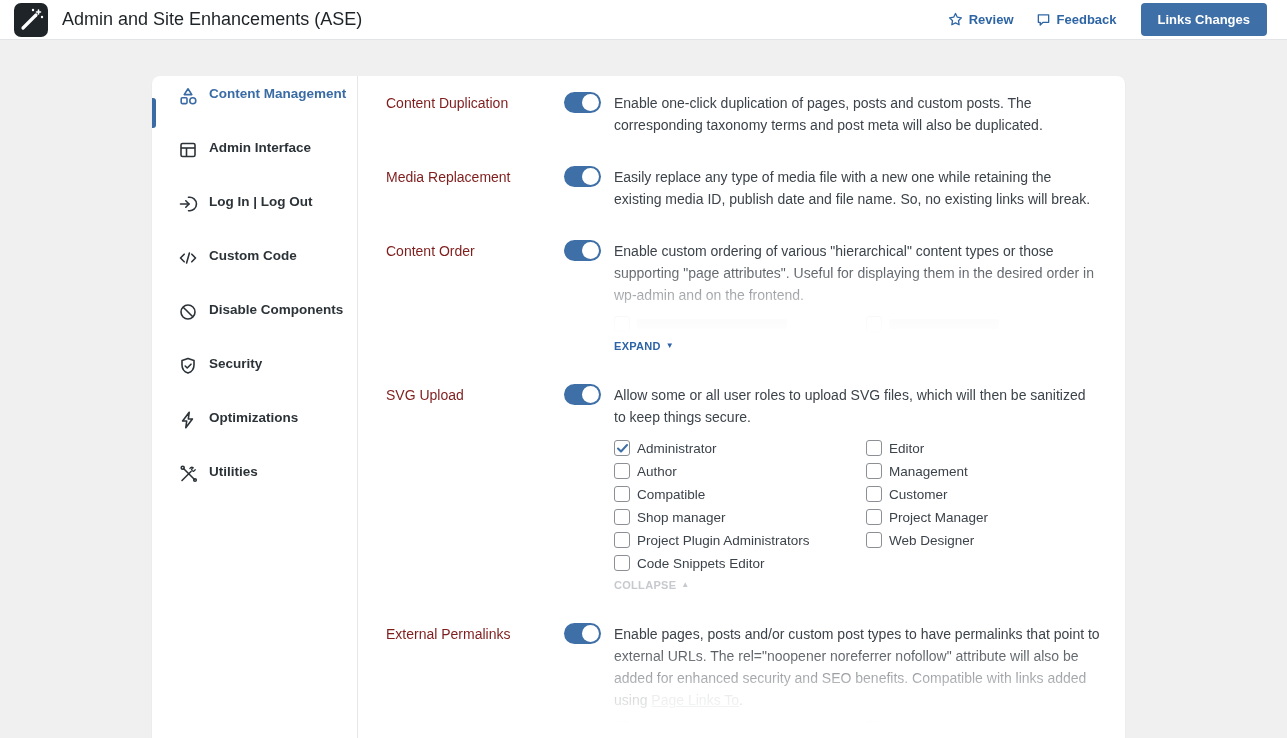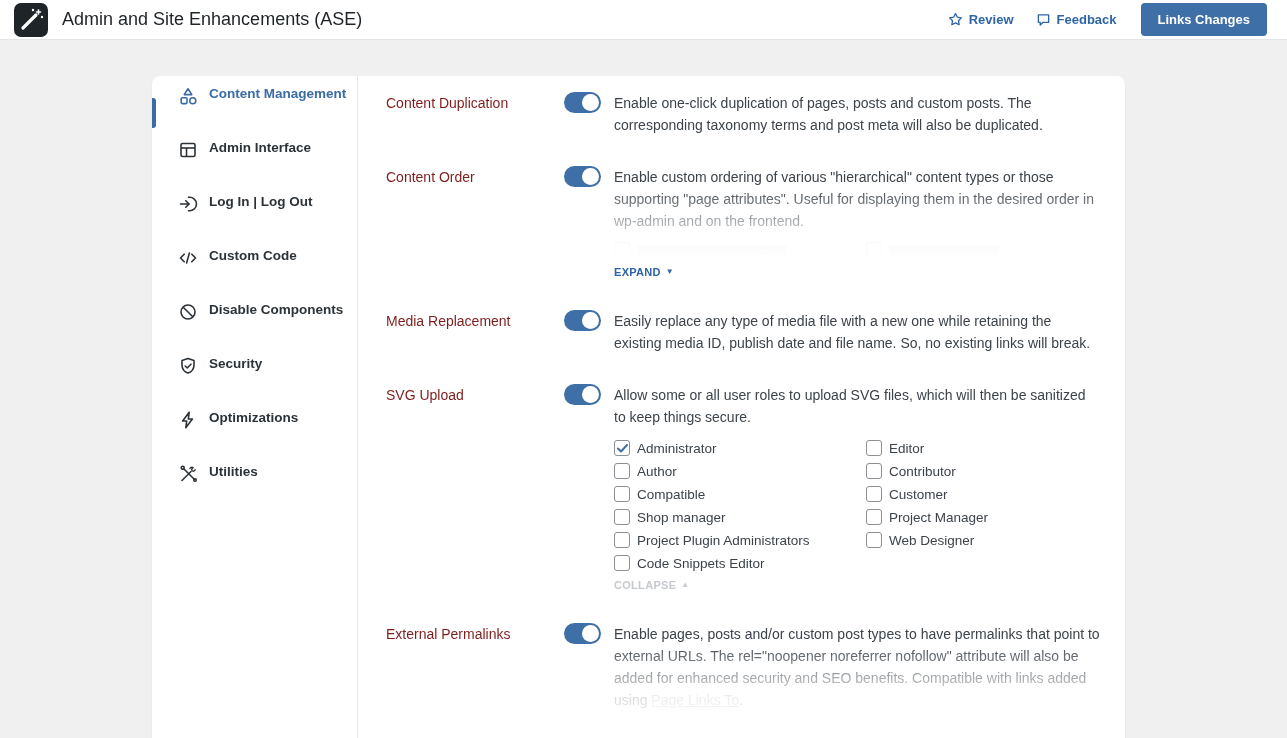--- a/index.html
+++ b/index.html
@@ -233,20 +233,34 @@
               <span class="knob"></span>
             </span>
           <div class="desc-wrap">
             <div class="desc">Enable one-click duplication of pages, posts and custom posts. The corresponding taxonomy terms and post meta will also be duplicated.</div>
           </div>
         </div>
       </div>
     </div>
 
     <div class="row">
+      <div class="row-label">Media Replacement</div>
+      <div class="row-body">
+        <div class="ctl-line">
+          <span class="toggle">
+              <span class="knob"></span>
+            </span>
+          <div class="desc-wrap">
+            <div class="desc">Easily replace any type of media file with a new one while retaining the existing media ID, publish date and file name. So, no existing links will break.</div>
+          </div>
+        </div>
+      </div>
+    </div>
+
+    <div class="row">
       <div class="row-label">Content Order</div>
       <div class="row-body">
         <div class="ctl-line">
           <span class="toggle">
               <span class="knob"></span>
             </span>
           <div class="desc-wrap">
             <div class="fade-box">
               <div class="desc">Enable custom ordering of various "hierarchical" content types or those supporting "page attributes". Useful for displaying them in the desired order in wp-admin and on the frontend.</div>
               <div class="ghost-grid">
@@ -257,34 +271,20 @@
                 <span class="ghost-item">
                     <span class="ghost-cb"></span>
                     <span class="ghost-bar" style="width:110px"></span>
                   </span>
               </div>
             </div>
             <div class="expand-link">
               <span>EXPAND</span>
                 <span class="tri">▼</span>
             </div>
-          </div>
-        </div>
-      </div>
-    </div>
-
-    <div class="row">
-      <div class="row-label">Media Replacement</div>
-      <div class="row-body">
-        <div class="ctl-line">
-          <span class="toggle">
-              <span class="knob"></span>
-            </span>
-          <div class="desc-wrap">
-            <div class="desc">Easily replace any type of media file with a new one while retaining the existing media ID, publish date and file name. So, no existing links will break.</div>
           </div>
         </div>
       </div>
     </div>
 
     <div class="row">
       <div class="row-label">SVG Upload</div>
       <div class="row-body">
         <div class="ctl-line">
           <span class="toggle">
@@ -304,21 +304,21 @@
               <label class="cb-item">
                 <span class="cb-box"></span>
                 <span>Editor</span>
               </label>
               <label class="cb-item">
                 <span class="cb-box"></span>
                 <span>Author</span>
               </label>
               <label class="cb-item">
                 <span class="cb-box"></span>
-                <span>Contributor</span>
+                <span>Management</span>
               </label>
               <label class="cb-item">
                 <span class="cb-box"></span>
                 <span>Compatible</span>
               </label>
               <label class="cb-item">
                 <span class="cb-box"></span>
                 <span>Customer</span>
               </label>
               <label class="cb-item">

